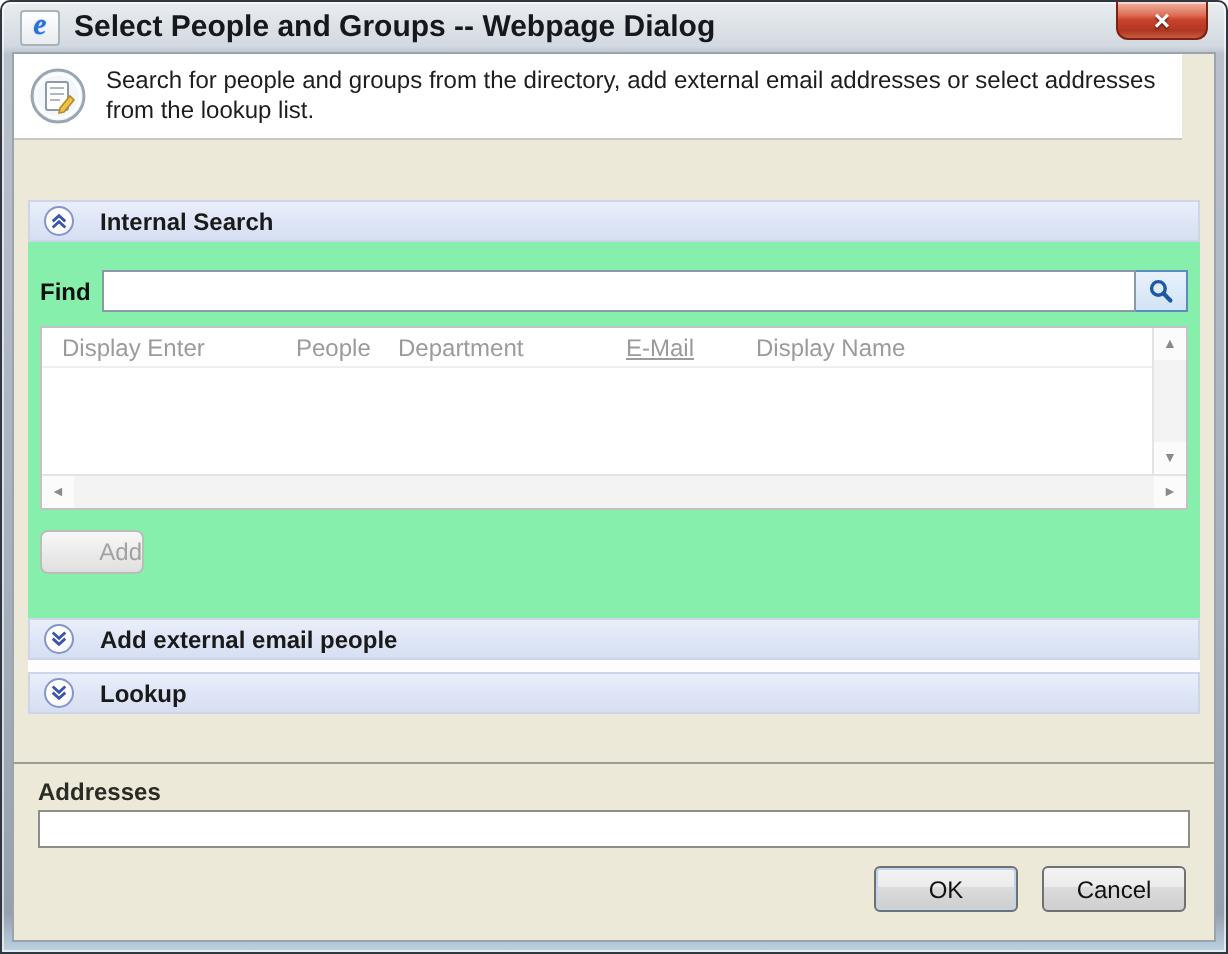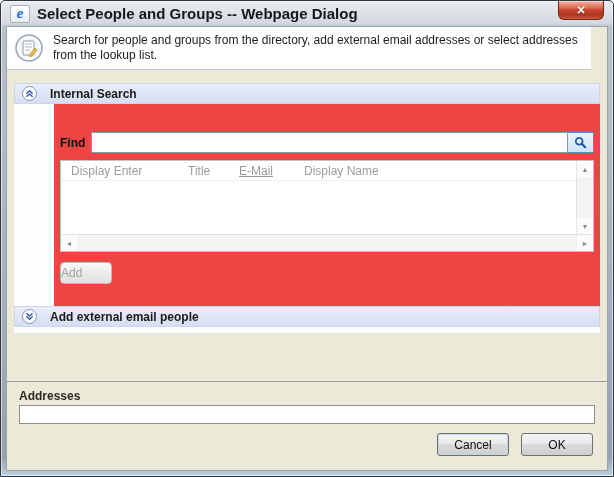--- a/index.html
+++ b/index.html
@@ -59,41 +59,41 @@
   .desc-band {
     position:absolute; top:0; left:0; right:16px; height:43px;
     background:#fff; border-bottom:1px solid #c9c9c2;
     display:flex; align-items:center; gap:9px; padding:2px 0 2px 7px;
   }
   .desc-icon { flex:0 0 auto; width:30px; height:30px; }
   .desc-text { font-size:12px; color:#1d1d1d; line-height:15px; }
 
   
   .panel {
-    position:absolute; top:56px; left:7px; right:7px;
+    position:absolute; top:73px; left:7px; right:7px;
     background:#fdfdfd;
   }
   .section-header {
     height:21px;
     background:linear-gradient(to bottom,#eaeffa 0%, #dfe6f6 45%, #d6dff2 100%);
     border:1px solid #ccd5ea;
     display:flex; align-items:center; gap:13px; padding-left:7px;
     font-size:12px; font-weight:bold; color:#1a1a1a;
     cursor:pointer;
   }
   .section-gap { height:6px; background:#fdfdfd; }
   .chev-circle {
     width:15px; height:15px; border-radius:50%;
     background:radial-gradient(circle at 35% 30%, #ffffff 55%, #e6ebf7);
     border:1px solid #8495cb;
     display:flex; align-items:center; justify-content:center;
     flex:0 0 auto;
   }
 
-  .section-content { padding:26px 6px 22px 6px; background:#ef4444;margin-left:40px; }
+  .section-content { padding:12px 6px 22px 6px; background:#86efac; }
 
   .find-row { display:flex; align-items:center; margin-top:2px; }
   .find-label { font-size:12px; font-weight:bold; color:#111; margin-right:6px; }
   .find-input {
     flex:1; height:21px; border:1px solid #8a99a8; background:#fff;
     font-size:12px; padding:0 4px; outline:none;
     font-family:"Liberation Sans","DejaVu Sans",sans-serif;
   }
   .search-btn {
     width:26px; height:21px; margin-left:0;
@@ -137,21 +137,21 @@
     color:#8a8a8a; font-size:7px; background:#fbfbfb; cursor:pointer;
   }
   .vscroll .sb-btn { width:100%; }
   .vscroll .sb-down { position:absolute; bottom:0; }
   .vscroll .sb-up { position:absolute; top:0; }
 
   .add-btn {
     margin-top:10px; width:52px; height:22px;
     background:linear-gradient(#f8f8f8,#e9e9e9 60%, #e0e0e0);
     border:1px solid #bcbcbc; border-radius:4px;
-    font-size:12px; color:#a2a2a2; text-align:left; line-height:20px;
+    font-size:12px; color:#a2a2a2; text-align:right; line-height:20px;
     font-family:"Liberation Sans","DejaVu Sans",sans-serif;
   }
 
   
   .bottom-area {
     position:absolute; left:0; right:0; bottom:0; height:89px;
     background:#ece9d8; border-top:1px solid #9c9c94;
   }
   .addresses-label {
     position:absolute; top:7px; left:12px;
@@ -226,21 +226,22 @@
             <svg width="13" height="13" viewBox="0 0 13 13">
               <circle cx="5.2" cy="5.2" r="3.4" fill="none" stroke="#1c57a8" stroke-width="1.7"></circle>
               <line x1="7.8" y1="7.8" x2="11.2" y2="11.2" stroke="#1c57a8" stroke-width="2.1" stroke-linecap="round"></line>
             </svg>
           </button>
         </div>
 
         <div class="results">
           <div class="results-header">
             <span class="col col-0">Display Enter</span>
-            <span class="col col-1">Title</span>
+            <span class="col col-1">People</span>
+            <span class="col col-2">Department</span>
             <span class="col col-3">E-Mail</span>
             <span class="col col-4">Display Name</span>
           </div>
 
           <div class="vscroll">
             <div class="sb-btn sb-up">▲</div>
             <div class="sb-btn sb-down">▼</div>
           </div>
           <div class="hscroll">
             <div class="sb-btn">◄</div>
@@ -256,25 +257,34 @@
           <svg width="9" height="9" viewBox="0 0 10 10">
             <path d="M1.5 1.4 L5 4.6 L8.5 1.4" fill="none" stroke="#3a56b0" stroke-width="1.6"></path>
             <path d="M1.5 4.8 L5 8 L8.5 4.8" fill="none" stroke="#3a56b0" stroke-width="1.6"></path>
           </svg>
         </span>
         <span>Add external email people</span>
       </div>
 
       <div class="section-gap"></div>
 
+      <div class="section-header">
+        <span class="chev-circle">
+          <svg width="9" height="9" viewBox="0 0 10 10">
+            <path d="M1.5 1.4 L5 4.6 L8.5 1.4" fill="none" stroke="#3a56b0" stroke-width="1.6"></path>
+            <path d="M1.5 4.8 L5 8 L8.5 4.8" fill="none" stroke="#3a56b0" stroke-width="1.6"></path>
+          </svg>
+        </span>
+        <span>Lookup</span>
+      </div>
     </div>
 
     <div class="bottom-area">
       <div class="addresses-label">Addresses</div>
       <input class="addresses-input" type="text" value="" style="">
       <div class="footer-btns">
+        <button class="dlg-btn">OK</button>
         <button class="dlg-btn">Cancel</button>
-        <button class="dlg-btn">OK</button>
       </div>
     </div>
 
   </div>
 </div>
 
 </body></html>

